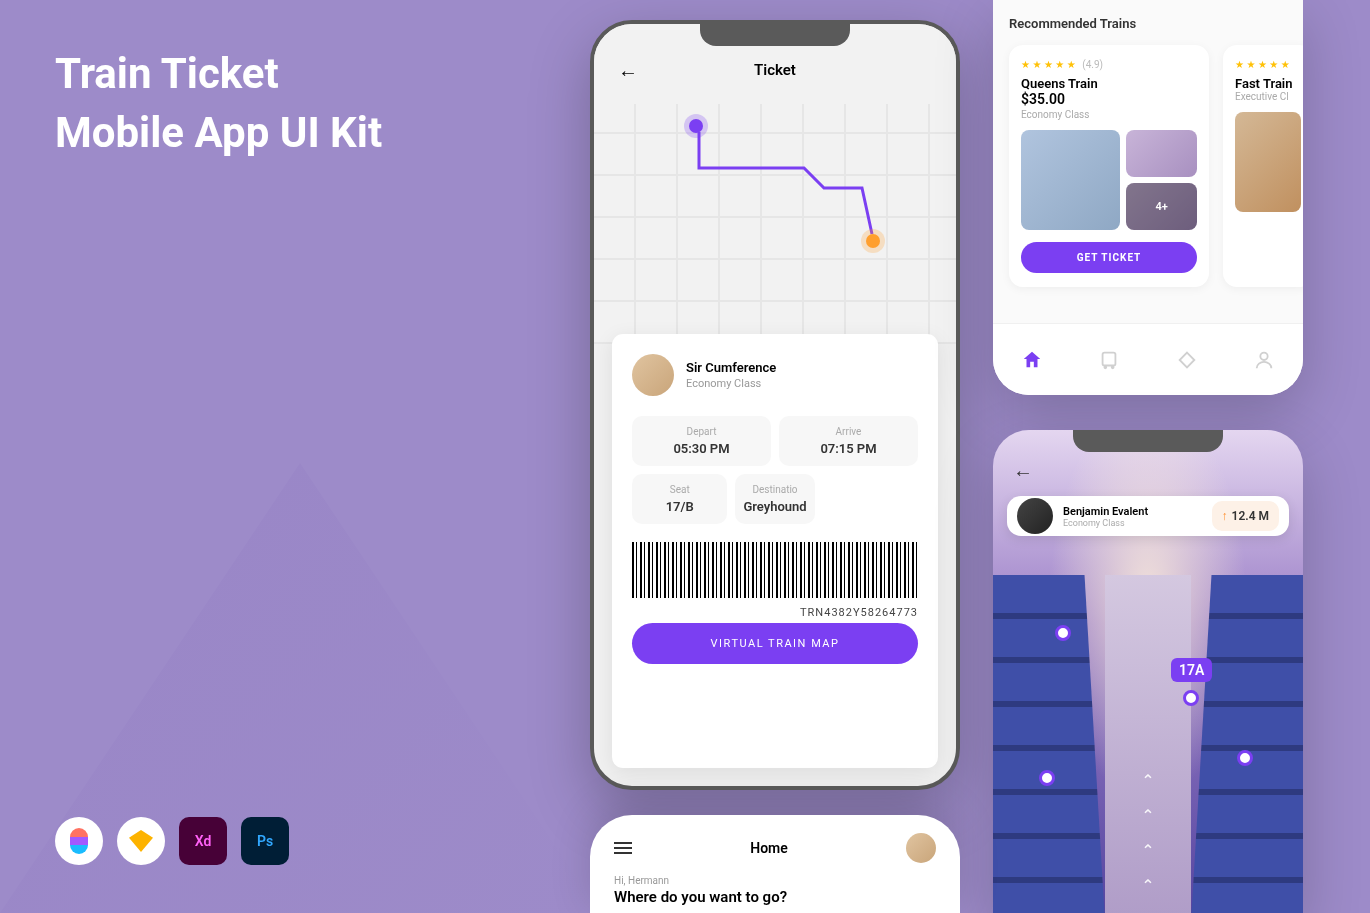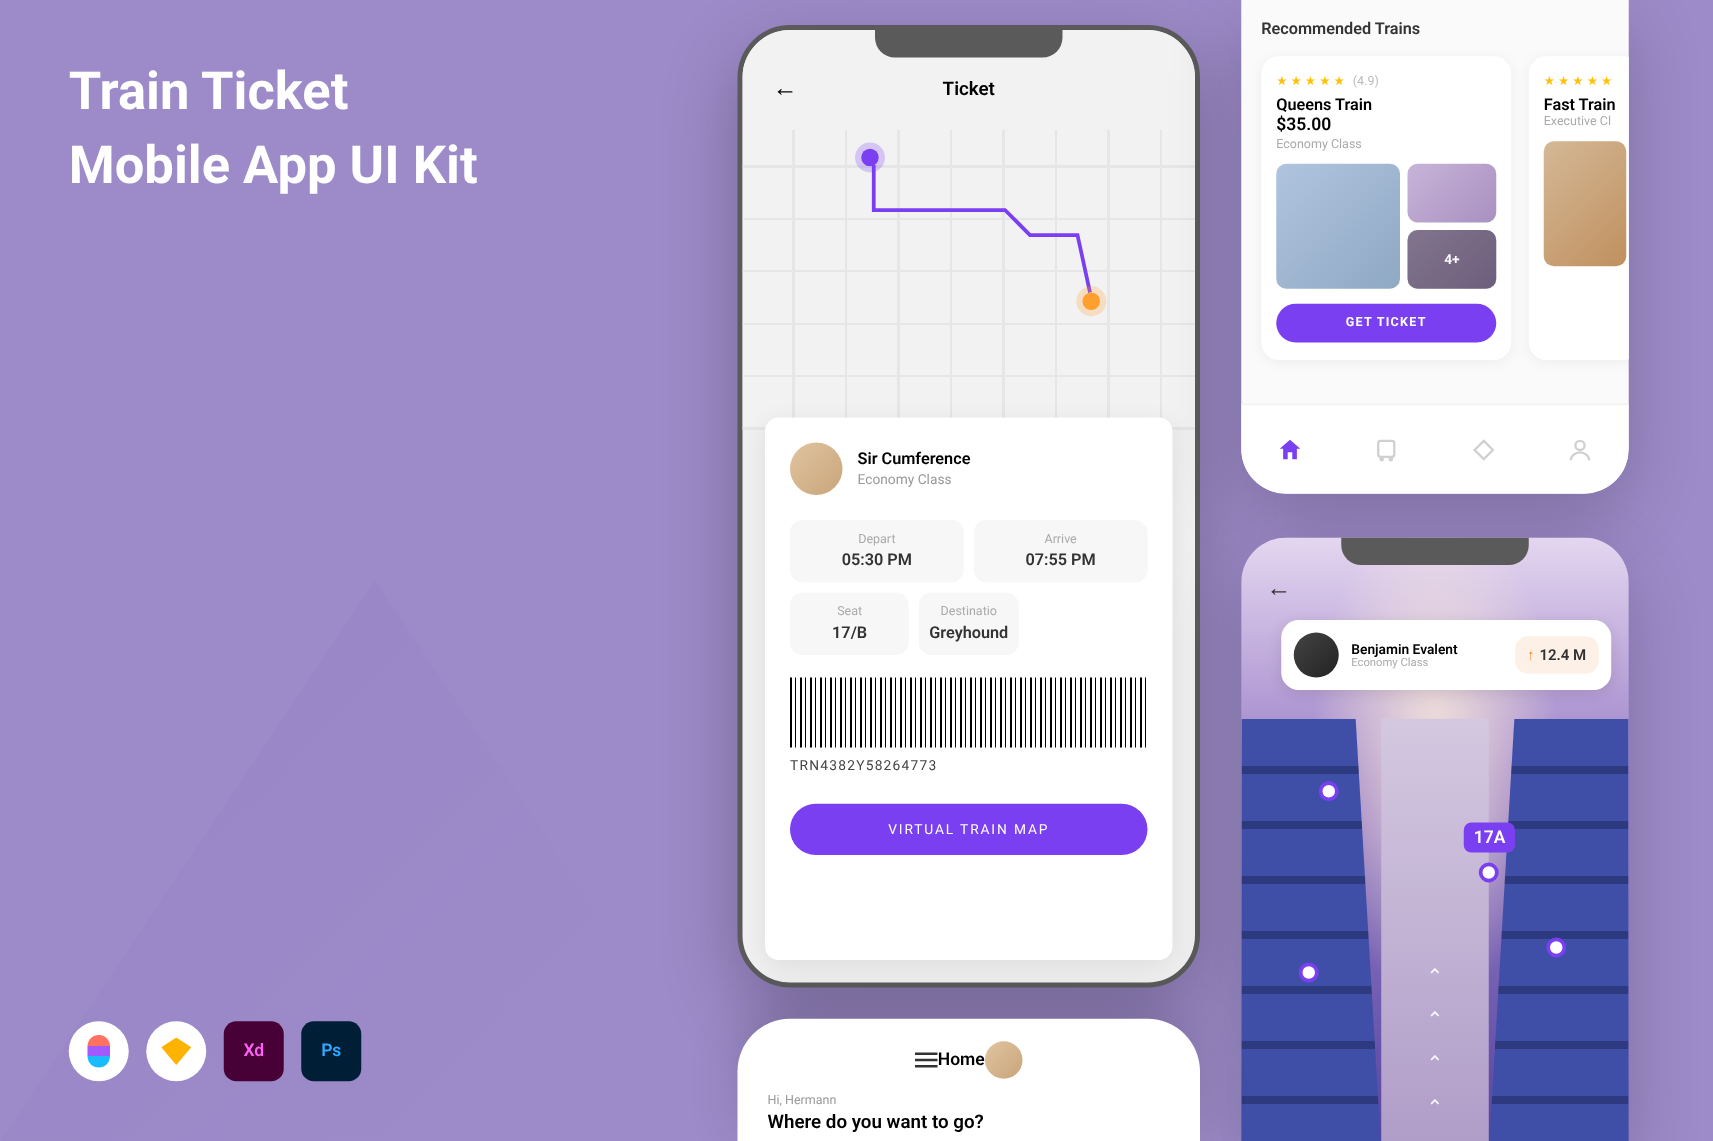--- a/index.html
+++ b/index.html
@@ -37,21 +37,21 @@
 .passenger-name { font-size:13px; font-weight:600; }
 .passenger-class { font-size:11px; color:#999; margin-top:2px; }
 
 .info-grid { display:grid; grid-template-columns:1fr 1fr; gap:8px; margin-bottom:8px; }
 .info-box { background:#f7f7f7; border-radius:10px; padding:10px 8px; text-align:center; }
 .info-label { font-size:10px; color:#aaa; margin-bottom:4px; }
 .info-value { font-size:13px; font-weight:600; color:#333; }
 .info-grid3 { display:grid; grid-template-columns:1.2fr 0.8fr 1.2fr; gap:8px; margin-bottom:18px; }
 
 .barcode { height:56px; background: repeating-linear-gradient(90deg, #000 0 2px, transparent 2px 4px, #000 4px 5px, transparent 5px 8px); margin-bottom:8px; }
-.barcode-num { text-align:left; font-size:11px; letter-spacing:1px; color:#444; margin-bottom:24px; }
+.barcode-num { text-align:right; font-size:11px; letter-spacing:1px; color:#444; margin-bottom:4px; }
 
 .primary-btn { background:#7b3ff2; color:#fff; border:none; border-radius:24px; padding:14px; width:100%; font-size:11px; font-weight:400; letter-spacing:1.5px; cursor:pointer; }
 
 .phone2 { position:absolute; top:0; right:67px; width:310px; height:395px; background:#fafafa; border-radius:0 0 36px 36px; overflow:hidden; box-shadow:0 20px 60px rgba(0,0,0,0.2); padding:16px; }
 .reco-title { font-size:13px; font-weight:600; margin-bottom:14px; color:#333; }
 .reco-cards { display:flex; gap:14px; }
 .reco-card { background:#fff; border-radius:14px; padding:14px 12px; flex:0 0 200px; box-shadow:0 2px 10px rgba(0,0,0,0.05); }
 .stars { color:#ffc107; font-size:10px; margin-bottom:6px; }
 .stars .rating { color:#bbb; margin-left:4px; }
 .card-row { display:flex; justify-content:space-between; align-items:flex-start; margin-bottom:2px;flex-direction:column; }
@@ -77,30 +77,30 @@
 .seat-left { left:0; background:repeating-linear-gradient(180deg, #3f4fa8 0 38px, #2e3a80 38px 44px); clip-path:polygon(0 0,82% 0,100% 100%,0 100%); }
 .seat-right { right:0; background:repeating-linear-gradient(180deg, #3f4fa8 0 38px, #2e3a80 38px 44px); clip-path:polygon(18% 0,100% 0,100% 100%,0 100%); }
 .aisle { position:absolute; bottom:0; left:36%; right:36%; height:100%; background:linear-gradient(180deg,#d4c8e0,#b09dc8); }
 .chevrons { position:absolute; bottom:20px; left:50%; transform:translateX(-50%); display:flex; flex-direction:column; gap:16px; align-items:center; }
 .chevrons span { color:rgba(255,255,255,0.9); font-size:16px; }
 .seat-dot { position:absolute; width:16px; height:16px; background:#fff; border:3px solid #7b3ff2; border-radius:50%; }
 .seat-label-tag { position:absolute; background:#7b3ff2; color:#fff; font-size:14px; font-weight:600; padding:4px 8px; border-radius:6px; }
 .seat-label-tag::after { content:''; position:absolute; bottom:-5px; left:50%; transform:translateX(-50%); border:5px solid transparent; border-top-color:#7b3ff2; }
 
 .p3-back { position:absolute; top:28px; left:20px; font-size:20px; color:#333; cursor:pointer; }
-.p3-card { position:absolute; top:66px; left:32px; right:14px; height:56px; background:#fff; border-radius:14px; display:flex; align-items:center; padding:0 10px; gap:10px; box-shadow:0 3px 12px rgba(0,0,0,0.1); }
+.p3-card { position:absolute; top:66px; left:14px; right:14px; height:40px; background:#fff; border-radius:14px; display:flex; align-items:center; padding:0 10px; gap:10px; box-shadow:0 3px 12px rgba(0,0,0,0.1); }
 .p3-avatar { width:36px; height:36px; border-radius:50%; background:linear-gradient(135deg,#444,#222); }
 .p3-info { flex:1; }
 .p3-name { font-size:11px; font-weight:600; }
 .p3-class { font-size:9px; color:#aaa; }
 .p3-dist { background:#fdf1e7; border-radius:10px; padding:8px 10px; display:flex; align-items:center; gap:4px; font-size:12px; font-weight:600; color:#333; }
 .p3-dist .arrow-up { color:#ff9030; }
 
 .phone4 { position:absolute; top:815px; left:590px; width:370px; height:100px; background:#fff; border-radius:42px 42px 0 0; box-shadow:0 -10px 40px rgba(0,0,0,0.15); overflow:hidden; }
-.p4-header { display:flex; align-items:center; justify-content:center; padding:18px 24px 6px; }
+.p4-header { display:flex; align-items:center; justify-content:space-between; padding:18px 24px 6px; }
 .menu-icon { display:flex; flex-direction:column; gap:3px; cursor:pointer; }
 .menu-icon span { width:18px; height:2px; background:#333; }
 .p4-title { font-weight:600; font-size:14px; }
 .p4-avatar { width:30px; height:30px; border-radius:50%; background:linear-gradient(135deg,#e0c4a0,#c9a57a); }
 .p4-greet { padding:6px 24px 2px; font-size:10px; color:#999; }
 .p4-question { padding:0 24px; font-size:15px; font-weight:600; }
 </style>
 </head>
 <body>
 
@@ -139,21 +139,21 @@
         <div class="passenger-class">Economy Class</div>
       </div>
     </div>
     <div class="info-grid">
       <div class="info-box">
         <div class="info-label">Depart</div>
         <div class="info-value">05:30 PM</div>
       </div>
       <div class="info-box">
         <div class="info-label">Arrive</div>
-        <div class="info-value">07:55 PM</div>
+        <div class="info-value">07:15 PM</div>
       </div>
     </div>
     <div class="info-grid3">
       <div class="info-box">
         <div class="info-label">Seat</div>
         <div class="info-value">17/B</div>
       </div>
       <div class="info-box">
         <div class="info-label">Destinatio</div>
         <div class="info-value">Greyhound</div>

